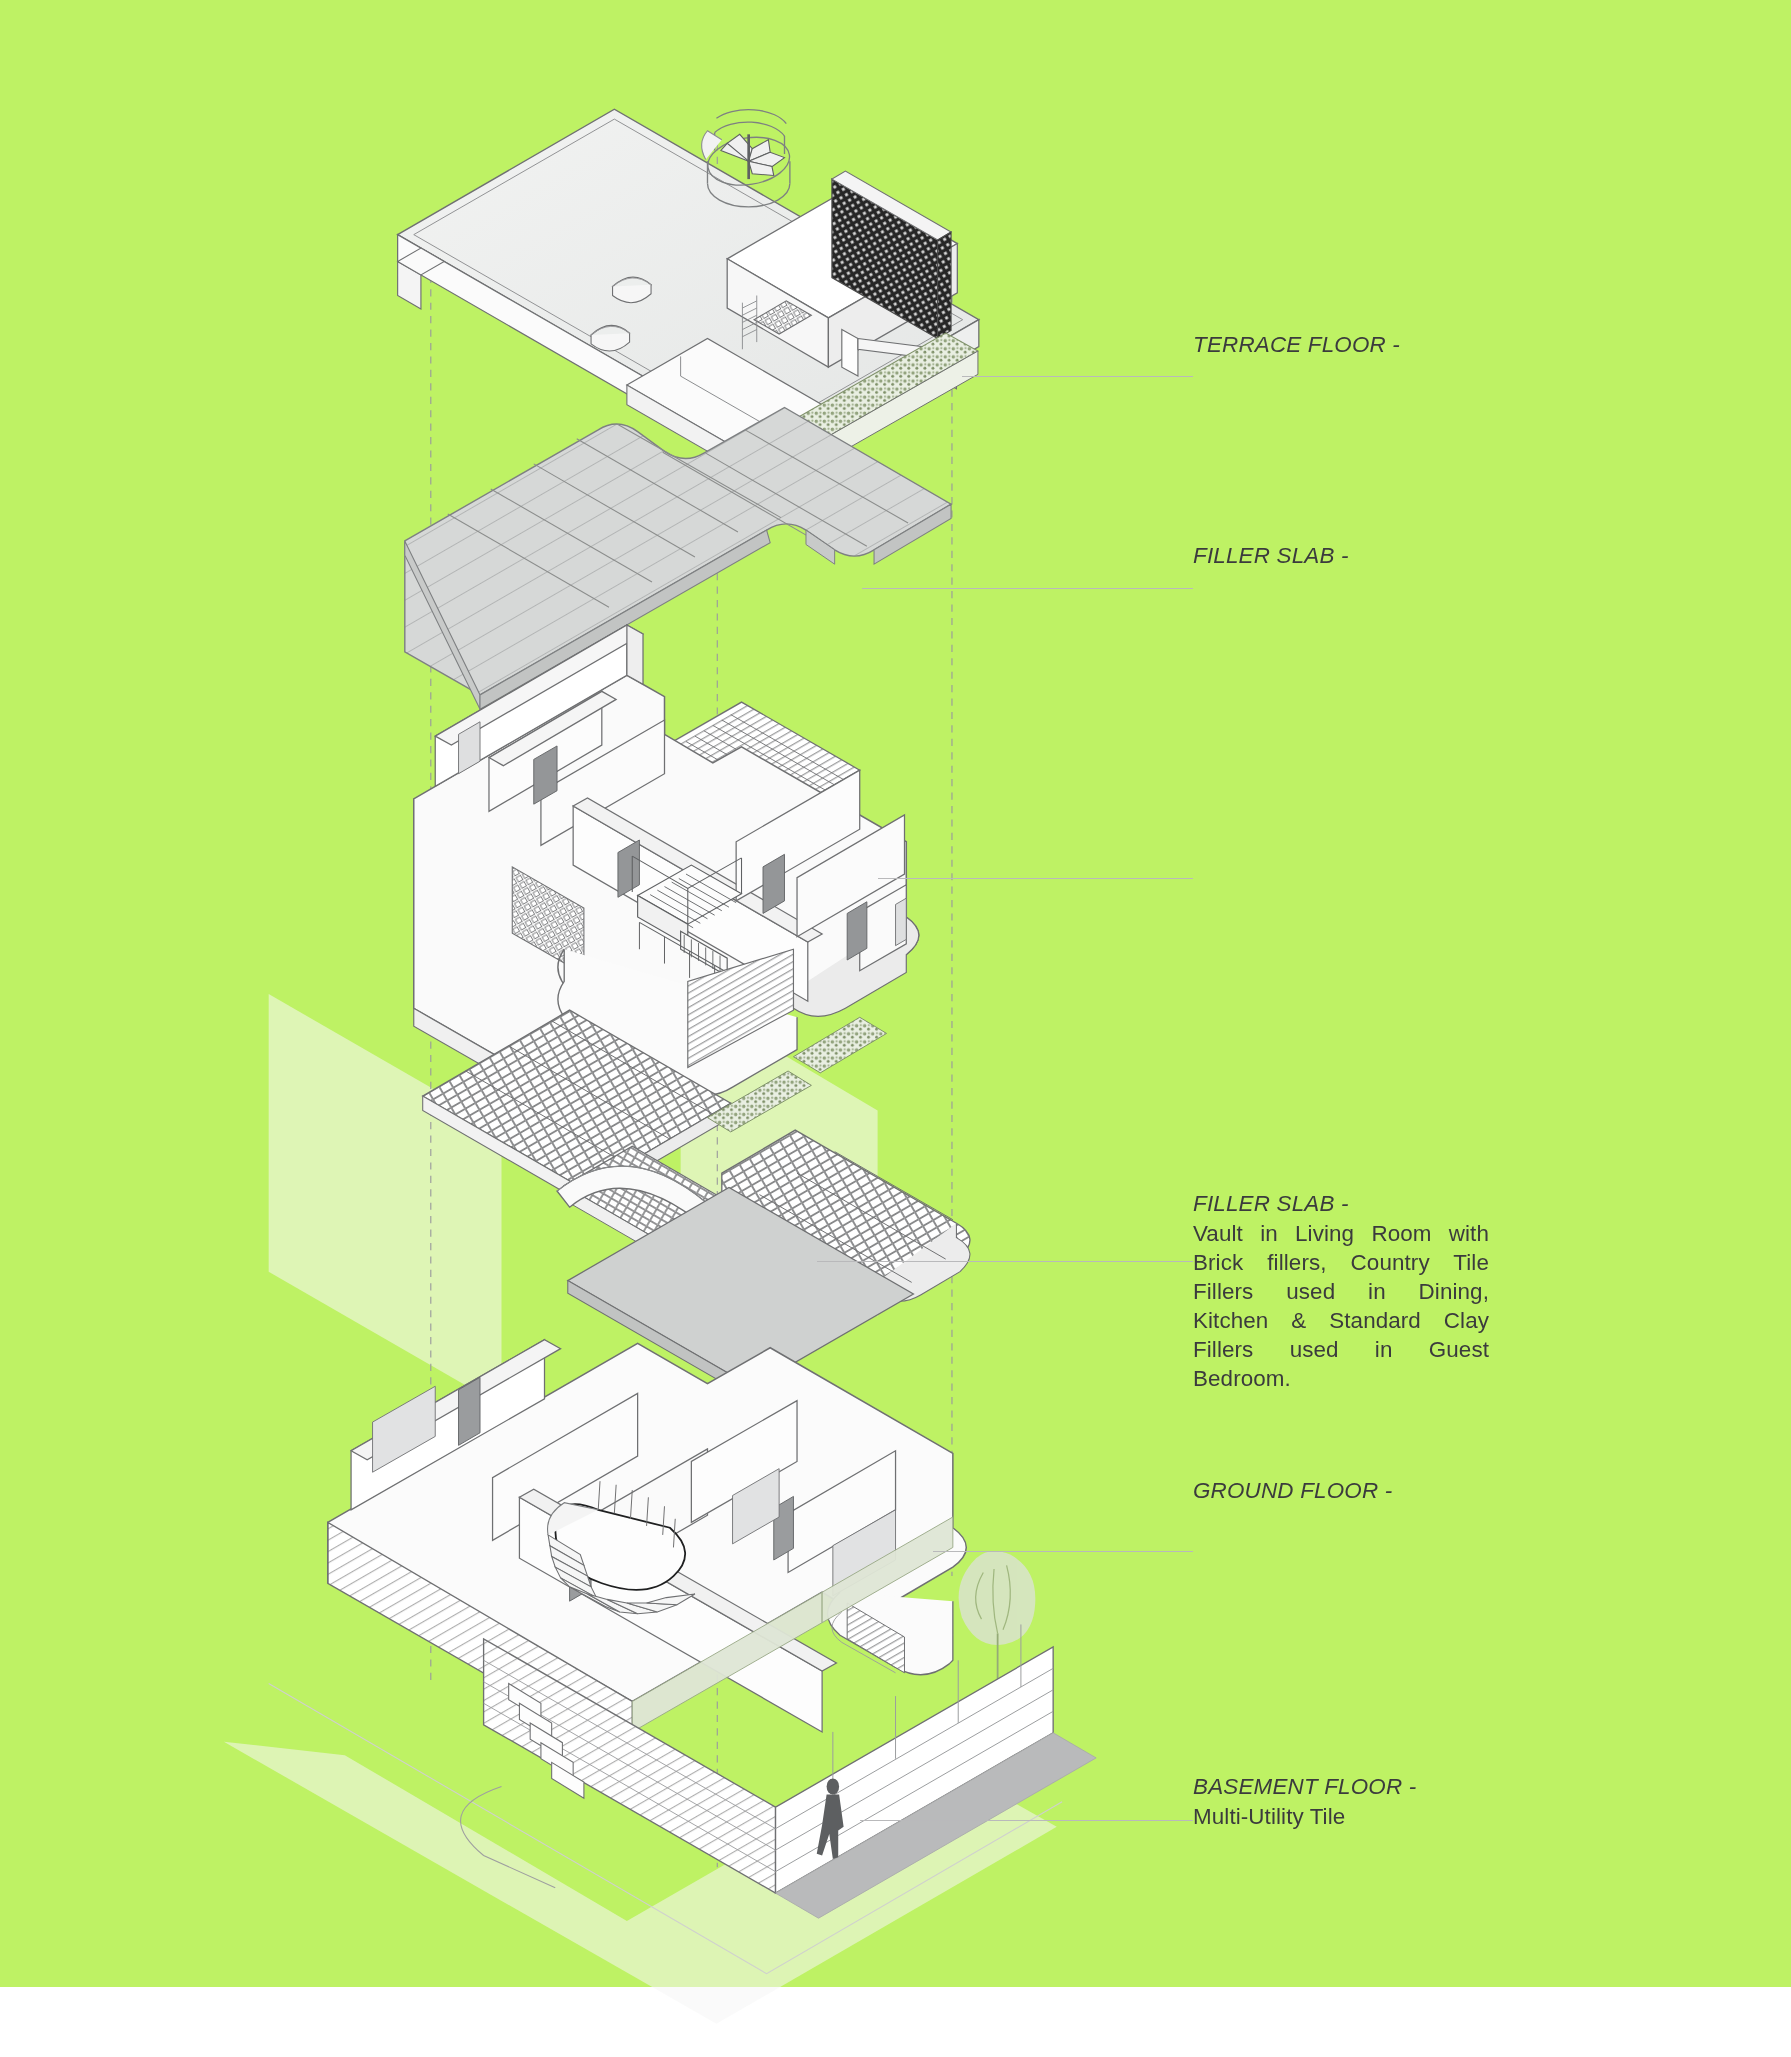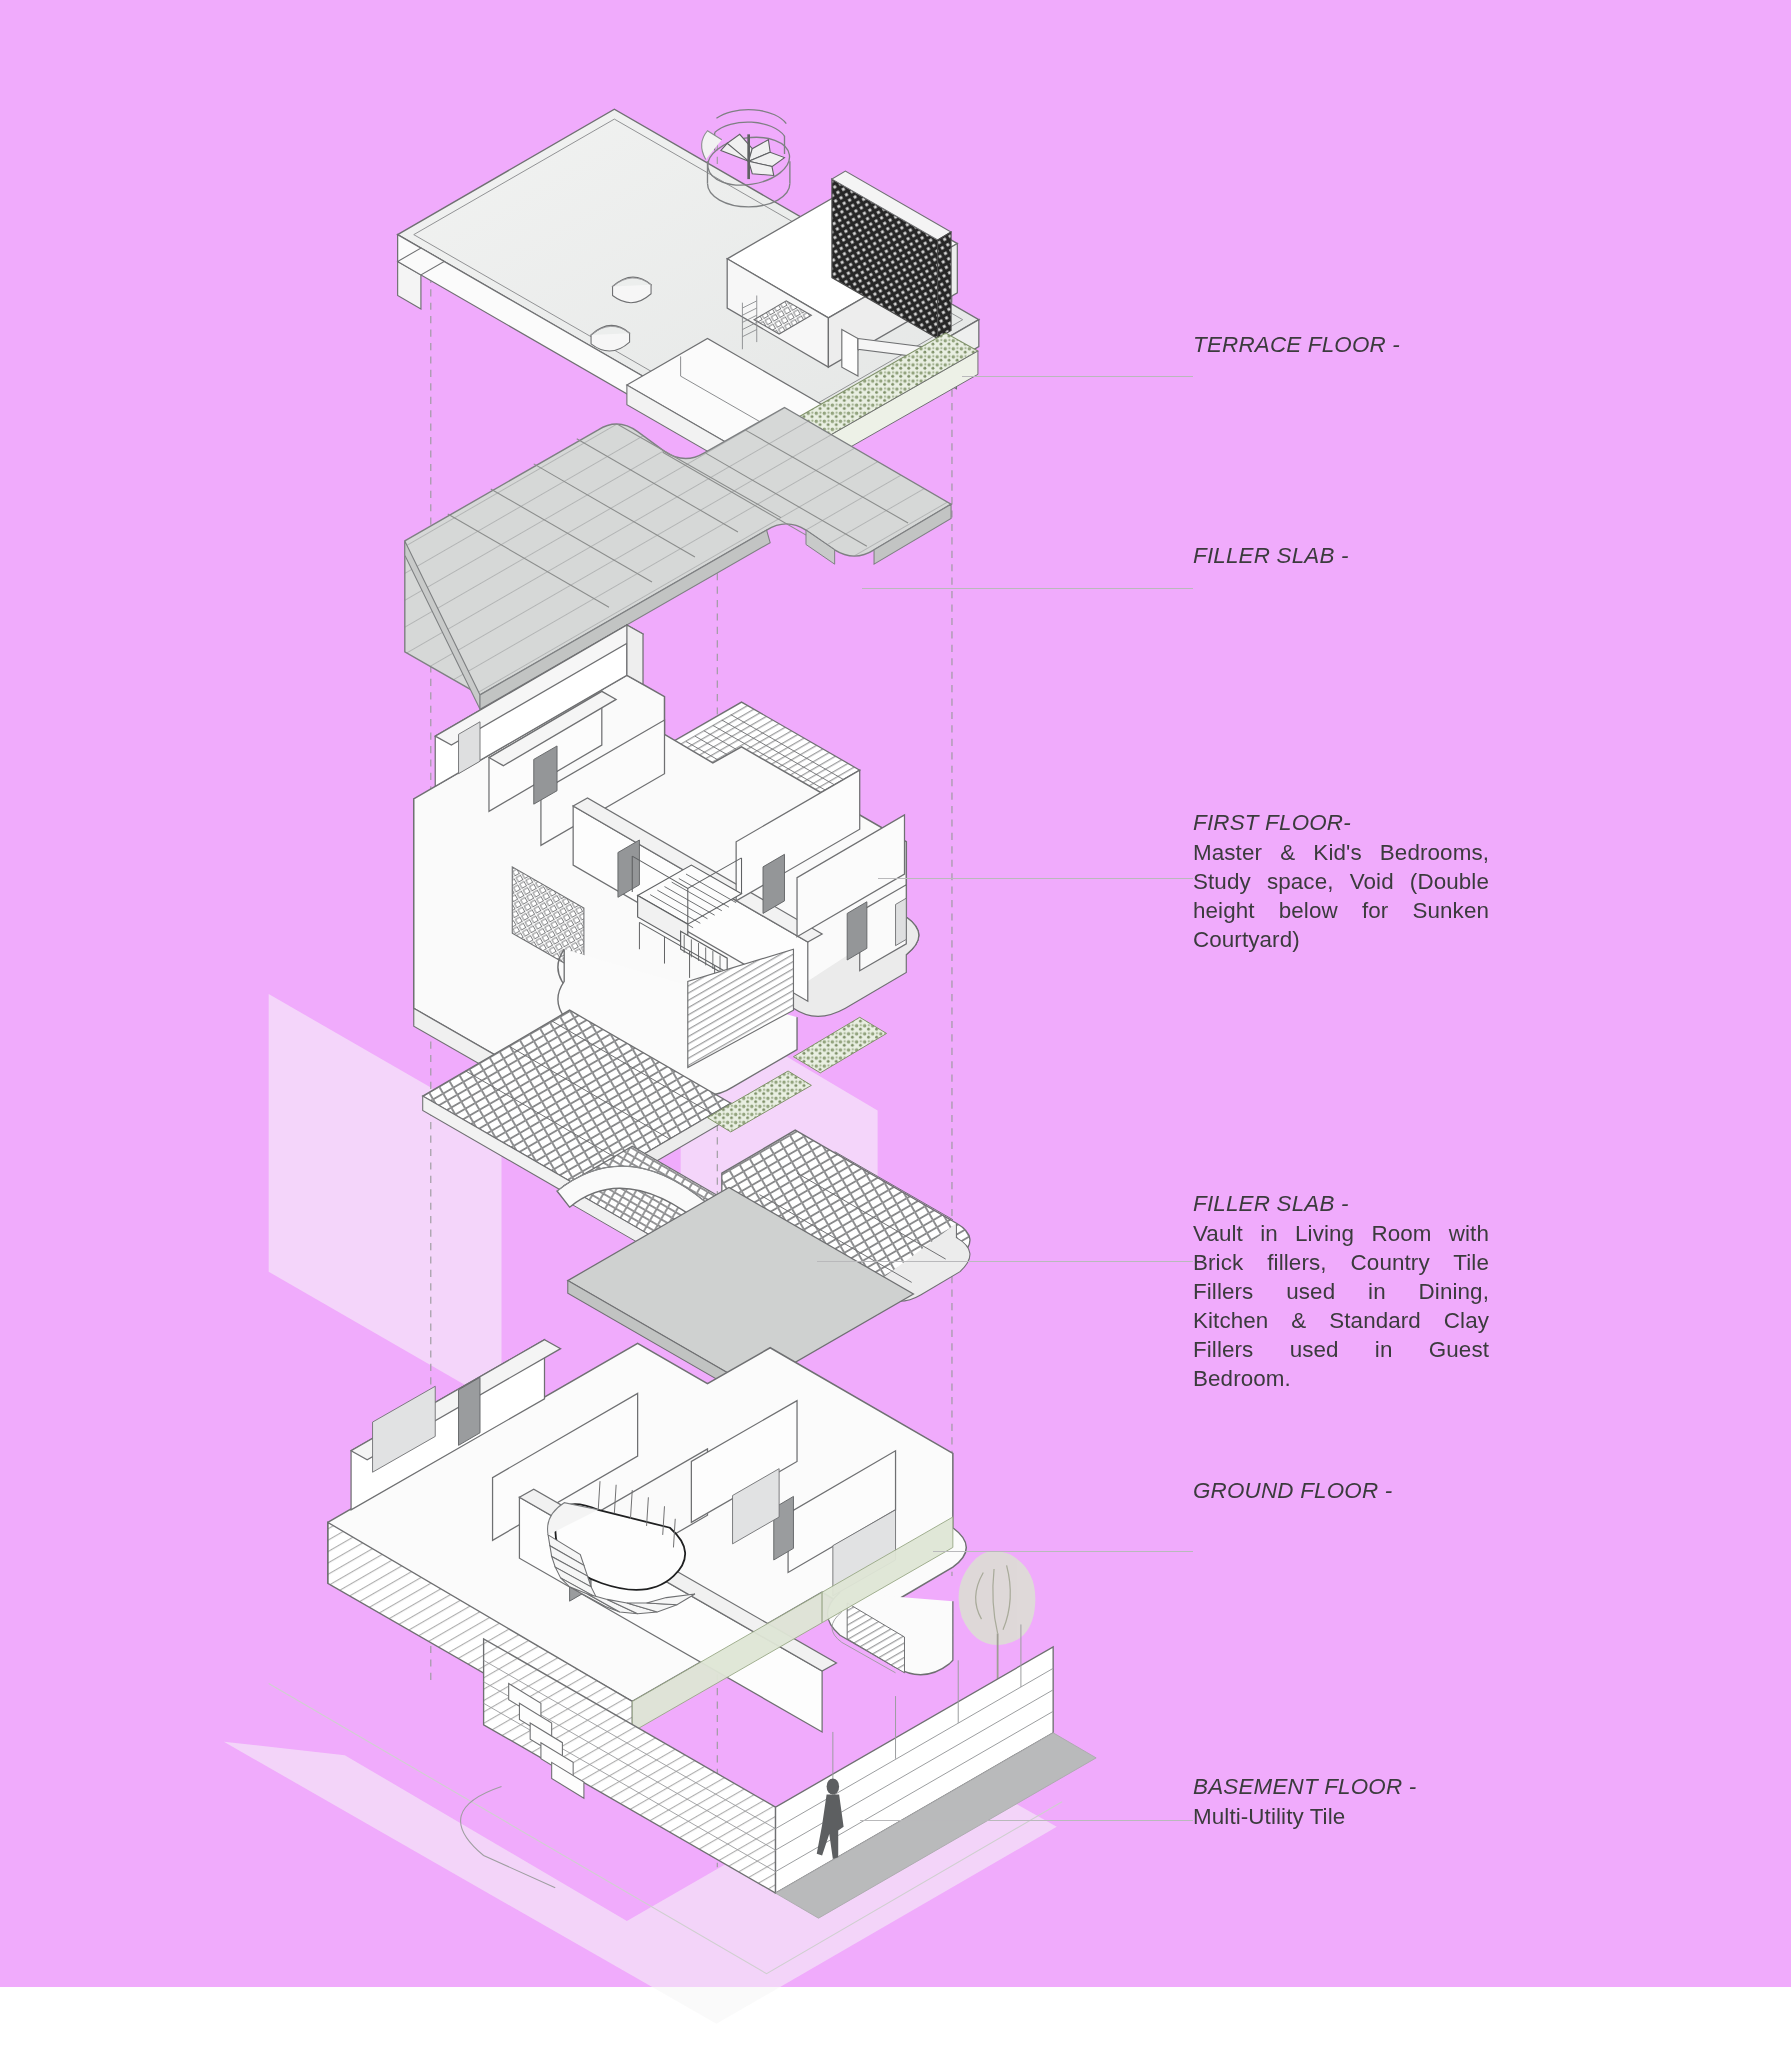--- a/index.html
+++ b/index.html
@@ -12,21 +12,21 @@
     height: 2057px;
     position: relative;
     font-family: "Liberation Sans", sans-serif;
     overflow: hidden;
   }
   #sheet {
     position: absolute;
     inset: 0;
     width: 1791px;
     height: 1987px;
-    background: #f0abfc;
+    background: #bef264;
   }
   
   #drawing {
     position: absolute;
     left: 0;
     top: 0;
     width: 1209px;
     height: 2057px;
   }
   #drawing svg { display: block; }
@@ -433,24 +433,20 @@
     <div class="callout" style="top:330px;">
       <div class="head">TERRACE FLOOR -</div>
     </div>
 
     <div class="leader" style="left:-331px; top:588px; width:331px;"></div>
     <div class="callout justify" style="top:541px;">
       <div class="head">FILLER SLAB -</div>
     </div>
 
     <div class="leader" style="left:-315px; top:878px; width:315px;"></div>
-    <div class="callout justify" style="top:808px;">
-      <div class="head">FIRST FLOOR-</div>
-      <div class="body">Master &amp; Kid's Bedrooms, Study space, Void (Double height below for Sunken Courtyard)</div>
-    </div>
 
     <div class="leader" style="left:-376px; top:1261px; width:376px;"></div>
     <div class="callout justify" style="top:1189px;">
       <div class="head">FILLER SLAB -</div>
       <div class="body">Vault in Living Room with Brick fillers, Country Tile Fillers used in Dining, Kitchen &amp; Standard Clay Fillers used in Guest Bedroom.</div>
     </div>
 
     <div class="leader" style="left:-260px; top:1551px; width:260px;"></div>
     <div class="callout justify" style="top:1432px;margin-top:44px;">
       <div class="head">GROUND FLOOR -</div>

